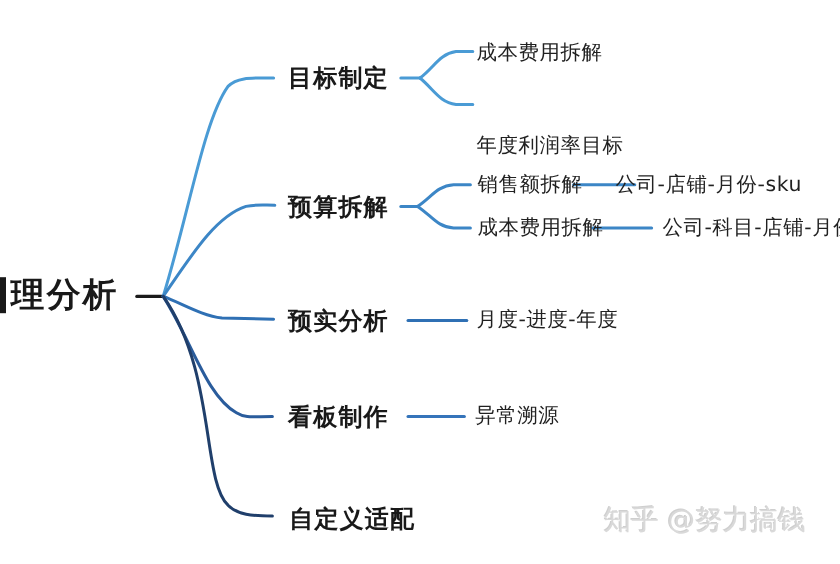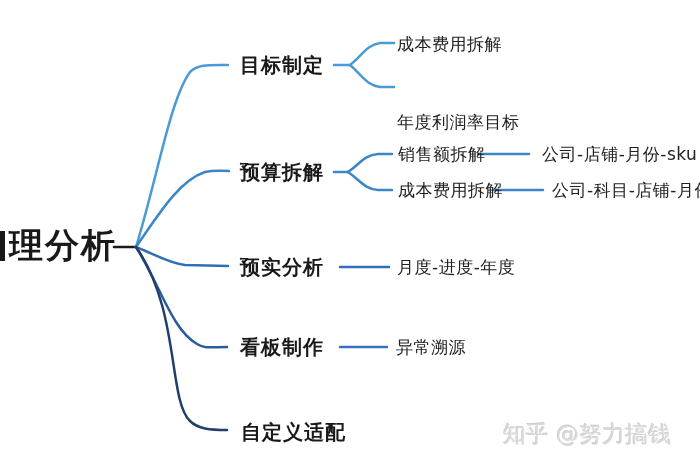--- a/index.html
+++ b/index.html
@@ -7,22 +7,22 @@
     position:relative;
     width:700px;height:470px;
     background:#ffffff;
     overflow:hidden;
     font-family:"DejaVu Sans","Liberation Sans",sans-serif;
   }
   svg.links{position:absolute;left:0;top:0;width:700px;height:470px;}
   svg.links path, svg.links line{fill:none;stroke-linecap:round;}
   .root-label{
     position:absolute;left:9px;top:228px;
-    font-size:34px;line-height:36px;font-weight:bold;
-    color:#191919;letter-spacing:2px;white-space:nowrap;font-family:Liberation Serif, serif;
+    font-size:28px;line-height:36px;font-weight:bold;
+    color:#191919;letter-spacing:2px;white-space:nowrap;
   }
   .frag{
     position:absolute;left:0px;top:231px;width:5px;height:30px;
     background:#191919;
   }
   .n1{
     position:absolute;font-size:20px;line-height:26px;font-weight:bold;
     color:#191919;letter-spacing:1px;white-space:nowrap;
   }
   .n2{
@@ -72,21 +72,21 @@
 
   <div class="n1" style="left:240px;top:52px;">目标制定</div>
   <div class="n1" style="left:240px;top:159px;">预算拆解</div>
   <div class="n1" style="left:240px;top:254px;">预实分析</div>
   <div class="n1" style="left:240px;top:334px;">看板制作</div>
   <div class="n1" style="left:241px;top:419px;">自定义适配</div>
 
   <div class="n2" style="left:397px;top:33px;">成本费用拆解</div>
   <div class="n2" style="left:397px;top:76px;margin-top:35px;">年度利润率目标</div>
   <div class="n2" style="left:398px;top:143px;">销售额拆解</div>
-  <div class="n2" style="left:513px;top:143px;margin-left:29px;">公司-店铺-月份-sku</div>
+  <div class="n2" style="left:513px;top:143px;">公司-店铺-月份-sku</div>
   <div class="n2" style="left:398px;top:179px;text-align:right;">成本费用拆解</div>
   <div class="n2" style="left:552px;top:179px;">公司-科目-店铺-月份-</div>
   <div class="n2" style="left:397px;top:256px;">月度-进度-年度</div>
   <div class="n2" style="left:396px;top:336px;">异常溯源</div>
 
   <div class="watermark">知乎 @努力搞钱</div>
 
 </div>
 
 </body></html>

